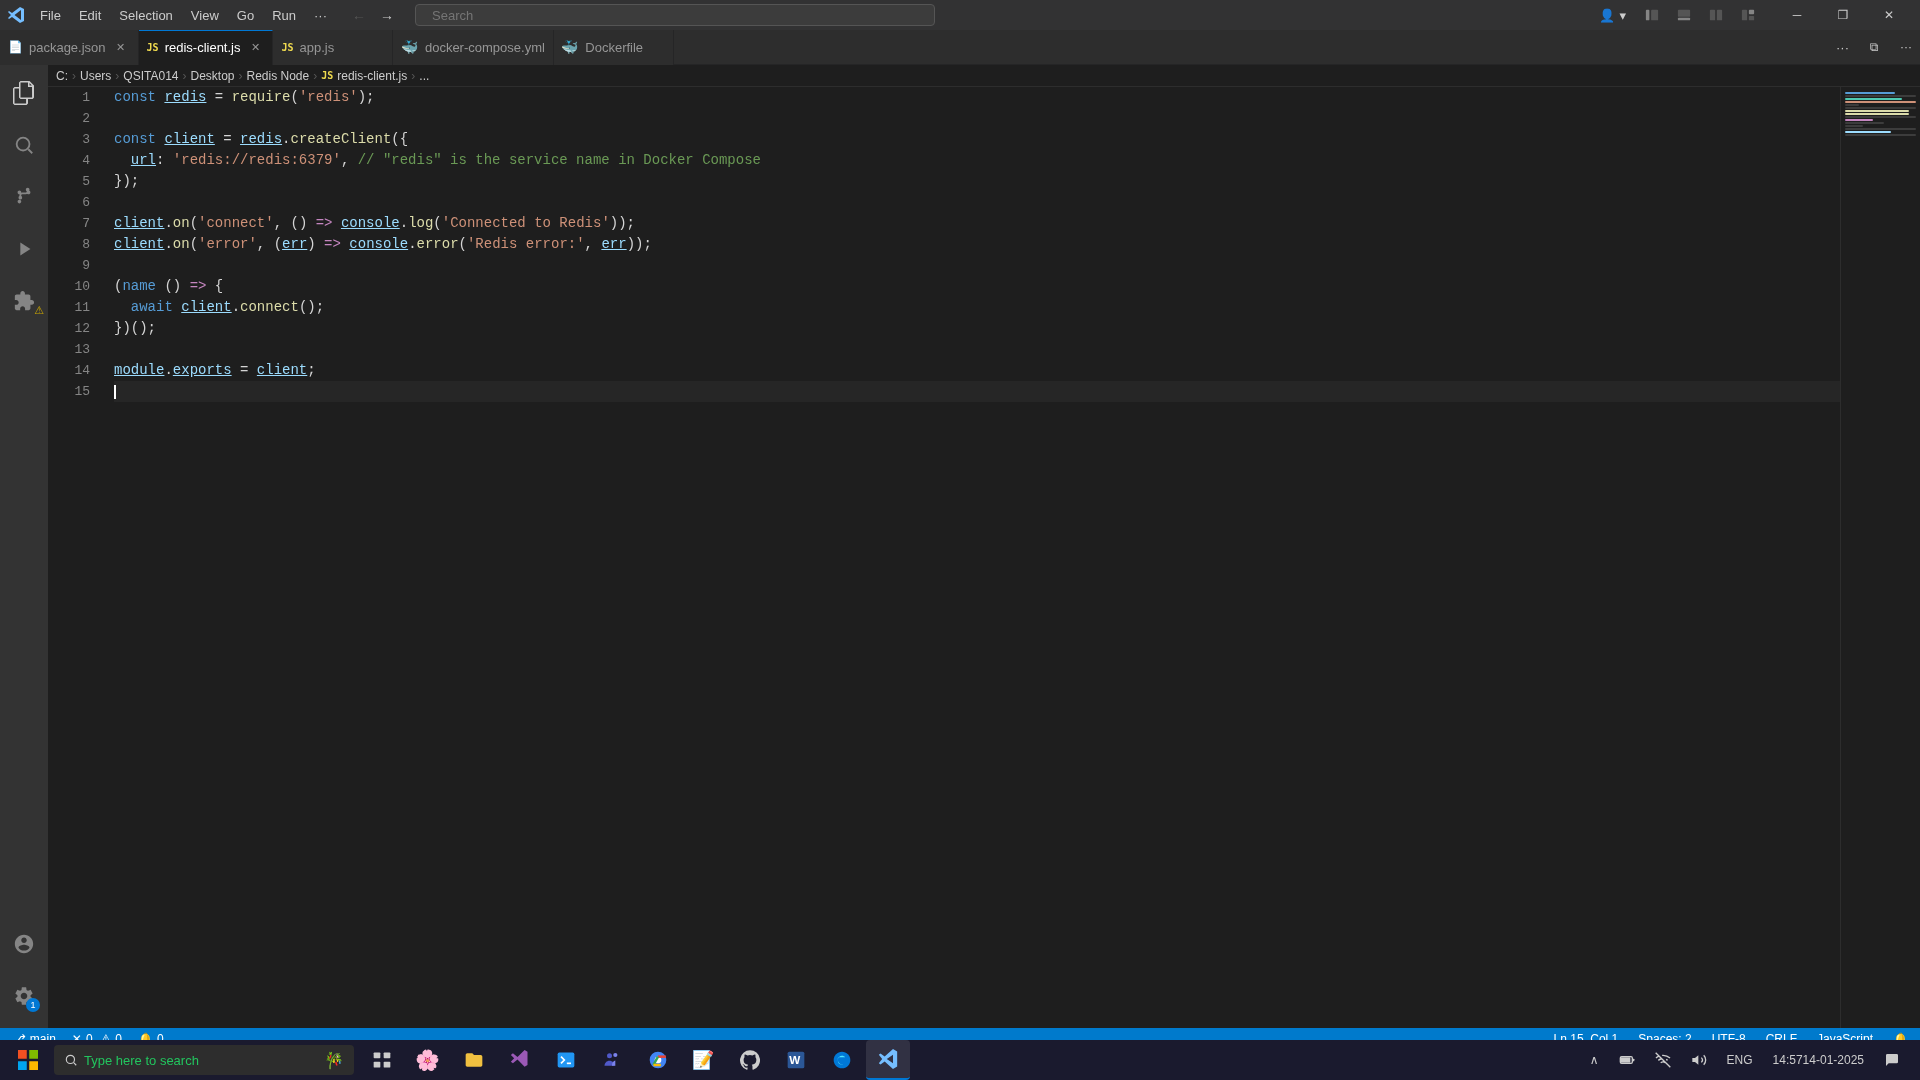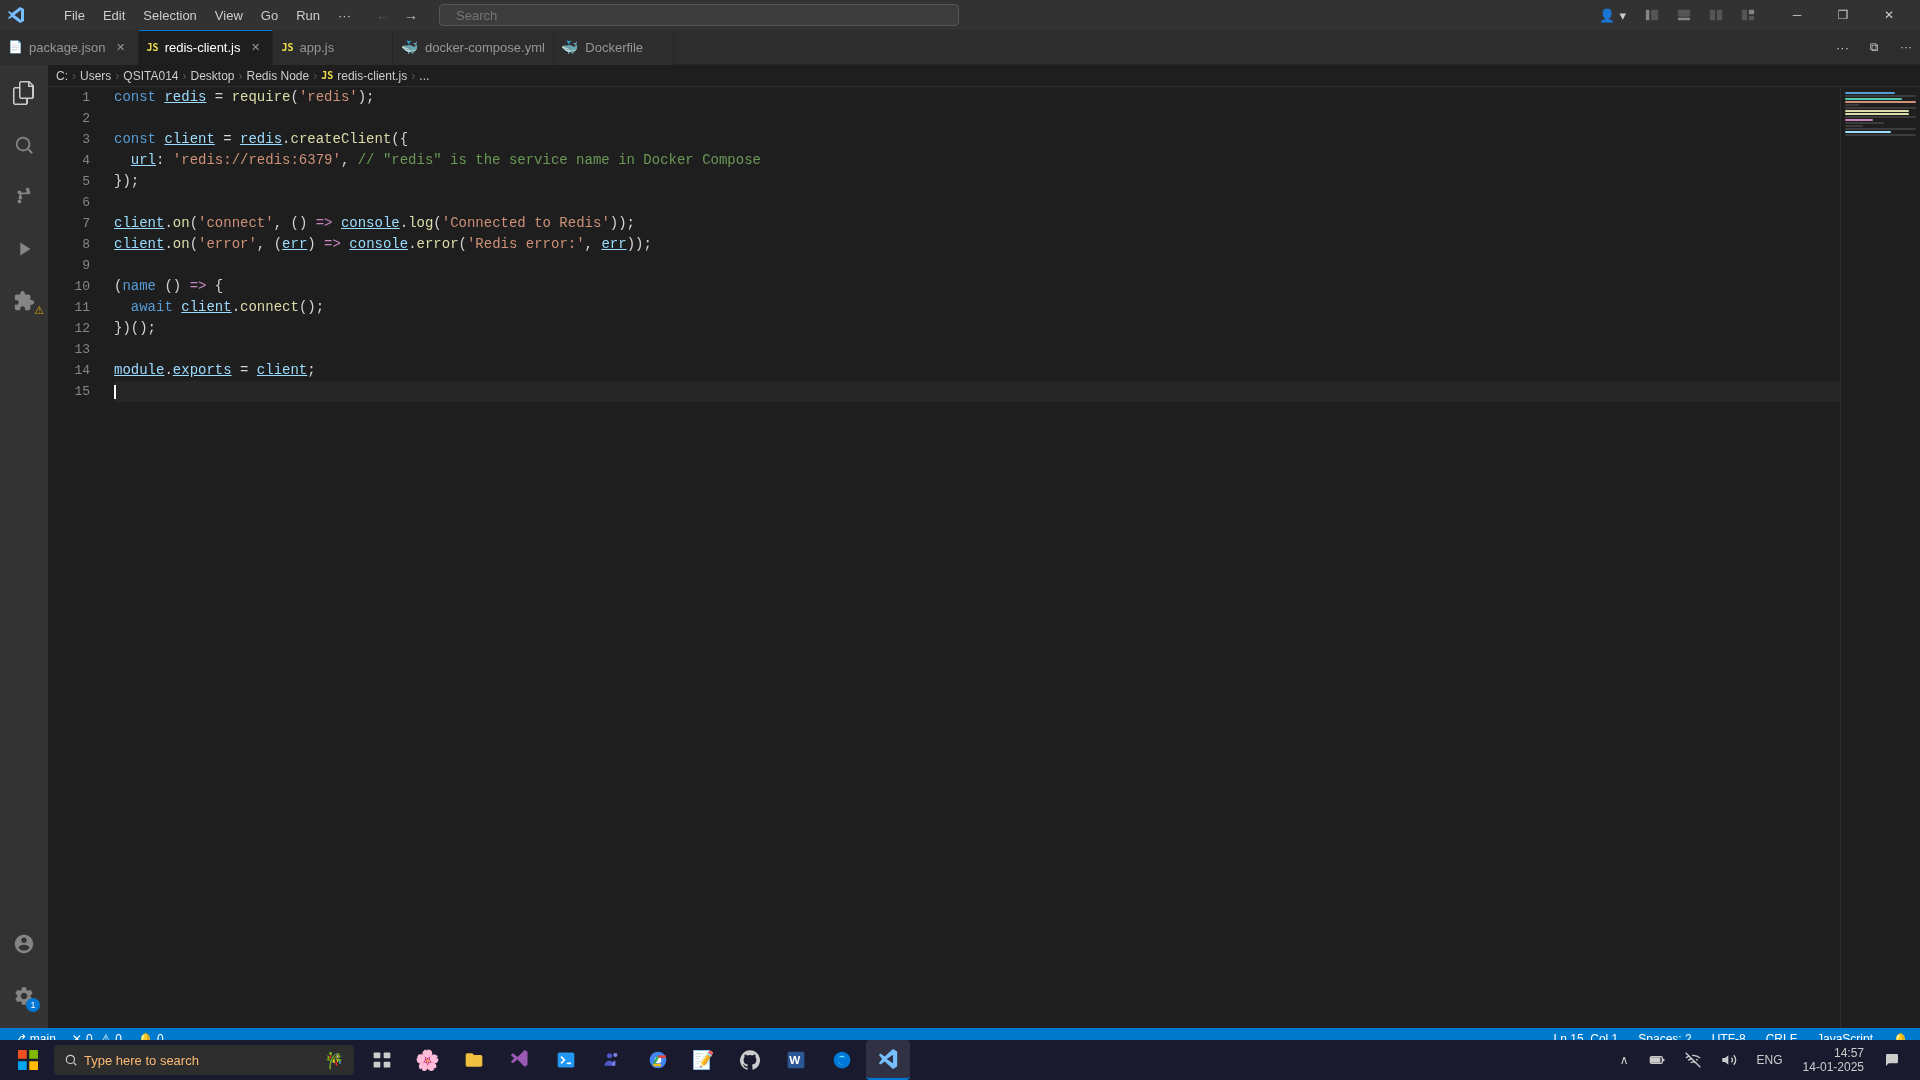--- a/index.html
+++ b/index.html
@@ -3,21 +3,21 @@
   <meta charset="utf-8">
   <style>
     * { margin: 0; padding: 0; box-sizing: border-box; }
     body { font-family: 'Segoe UI', sans-serif; background: #1e1e1e; color: #cccccc; width: 1920px; height: 1080px; overflow: hidden; font-size: 13px; }
 
     
     #title-bar {
       display: flex; align-items: center; background: #323233; height: 30px; padding: 0 8px; gap: 8px;
     }
     #title-bar .window-icon { width: 16px; height: 16px; display: flex; align-items: center; justify-content: center; color: #75beff; font-size: 14px; }
-    #menu-bar { display: flex; gap: 2px; align-items: center; margin-left: 24px; }
+    #menu-bar { display: flex; gap: 2px; align-items: center; }
     .menu-item { padding: 2px 8px; cursor: pointer; color: #cccccc; font-size: 13px; border-radius: 3px; }
     .nav-buttons { display: flex; gap: 4px; margin-left: 4px; }
     .nav-btn { width: 24px; height: 22px; display: flex; align-items: center; justify-content: center; cursor: pointer; color: #cccccc; font-size: 14px; border-radius: 3px; }
     .nav-btn.disabled { color: #555555; cursor: default; }
     #search-bar { flex: 1; max-width: 520px; margin: 0 8px; }
     #search-input { width: 100%; background: #3c3c3c; border: 1px solid #555; border-radius: 4px; padding: 3px 16px; color: #cccccc; font-size: 13px; outline: none; height: 22px; }
     .title-right { display: flex; gap: 4px; margin-left: auto; align-items: center; }
     .account-btn { display: flex; align-items: center; gap: 4px; padding: 2px 8px; cursor: pointer; color: #cccccc; font-size: 13px; }
     .window-controls { display: flex; gap: 0; margin-left: 8px; }
     .win-btn { width: 46px; height: 30px; display: flex; align-items: center; justify-content: center; cursor: pointer; font-size: 12px; color: #cccccc; }
@@ -86,26 +86,26 @@
     }
     .status-left { display: flex; align-items: center; gap: 8px; }
     .status-right { display: flex; align-items: flex-start; gap: 12px; margin-left: auto; }
     .status-item { display: flex; align-items: center; gap: 4px; cursor: pointer; padding: 0 4px; height: 22px; }
 
     
     #taskbar {
       height: 40px; background: #1a1a2e; display: flex; align-items: center; padding: 0 4px; gap: 2px; position: fixed; bottom: 0; left: 0; width: 1920px;
     }
     .taskbar-start { width: 48px; height: 40px; display: flex; align-items: center; justify-content: center; cursor: pointer; }
-    .taskbar-search { display: flex; align-items: center; background: #2d2d2d; border-radius: 4px; height: 30px; padding: 0 10px; gap: 6px; cursor: pointer; width: 300px; color: #fdba74; font-size: 13px; }
+    .taskbar-search { display: flex; align-items: center; background: #2d2d2d; border-radius: 4px; height: 30px; padding: 0 10px; gap: 6px; cursor: pointer; width: 300px; color: #22c55e; font-size: 13px; }
     .taskbar-apps { display: flex; align-items: center; gap: 2px; margin-left: 4px; }
     .taskbar-app { width: 44px; height: 40px; display: flex; align-items: center; justify-content: center; cursor: pointer; border-radius: 4px; position: relative; }
     .taskbar-right { margin-left: auto; display: flex; align-items: center; gap: 4px; padding-right: 8px; }
     .taskbar-sys { display: flex; align-items: center; gap: 8px; padding: 0 8px; height: 40px; cursor: pointer; font-size: 12px; color: #cccccc; }
-    .taskbar-time { display: flex; flex-direction: column; align-items: flex-end; font-size: 12px; color: #cccccc; padding: 0 8px; cursor: pointer; }
+    .taskbar-time { display: flex; flex-direction: row; align-items: flex-end; font-size: 12px; color: #cccccc; padding: 0 8px; cursor: pointer; }
     .taskbar-notif { width: 32px; height: 40px; display: flex; align-items: center; justify-content: center; cursor: pointer; color: #cccccc; }
   </style>
 </head>
 <body>
 
 <div id="title-bar">
   <div class="window-icon">
     <svg width="16" height="16" viewBox="0 0 16 16">
       <path fill="#75beff" d="M12 0L4 6 1 4 0 5l3 3-3 3 1 1 3-2 8 6 4-2V2L12 0zm1 13l-6.5-5L13 3v10z"></path>
     </svg>

